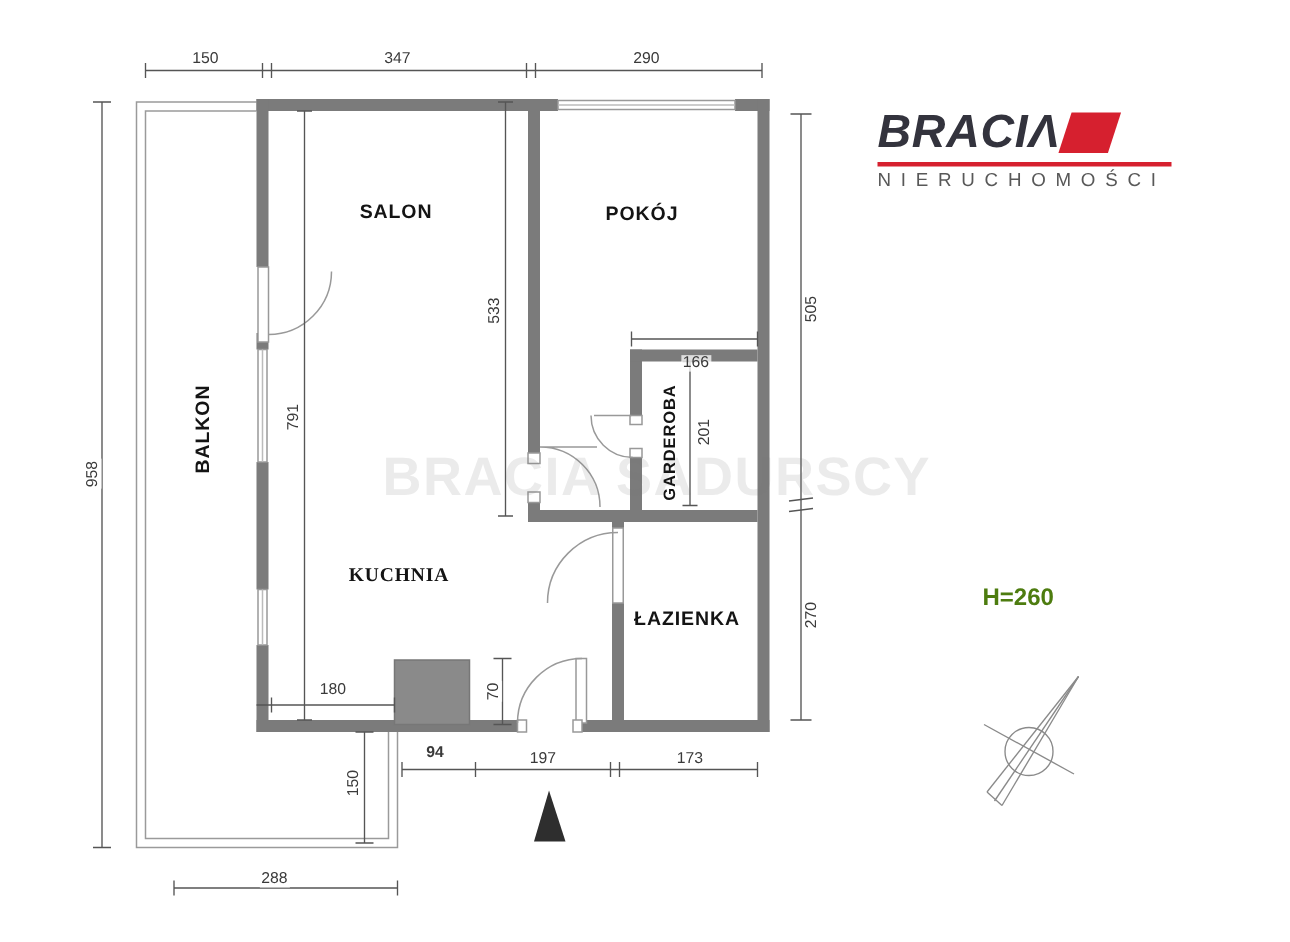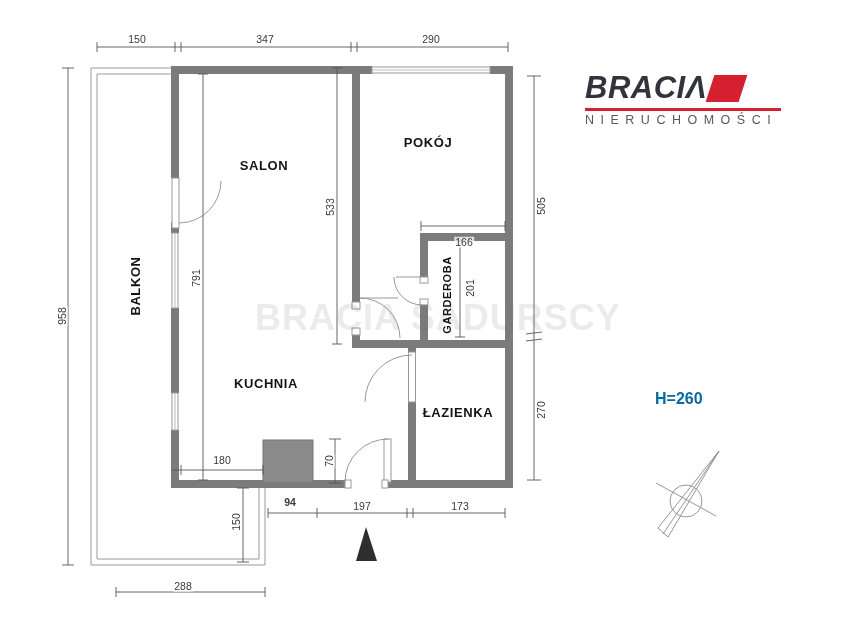--- a/index.html
+++ b/index.html
@@ -22,21 +22,21 @@
     position:absolute;left:255px;top:297px;font-size:36px;font-weight:bold;
     color:rgba(120,120,120,0.15);letter-spacing:1px;white-space:nowrap;z-index:3;
   }
   #logo{position:absolute;left:585px;top:72px;width:210px;z-index:4;}
   .logo-row1{display:flex;align-items:center;font-style:italic;}
   .logo-word{font-weight:bold;font-size:31px;line-height:1.0;color:#33333d;letter-spacing:.5px;}
   .logo-flag{width:33px;height:27px;background:#d6202f;transform:skewX(-18deg);margin-left:3px;margin-top:2px;}
   .logo-rule{height:3px;background:#d6202f;width:196px;margin-top:5px;}
   .logo-tagline{margin-top:2px;font-size:12.5px;color:#585858;letter-spacing:6.5px;white-space:nowrap;}
   #height-note{
-    position:absolute;left:655px;top:390px;font-weight:bold;font-size:16px;color:#0369a1;z-index:4;
+    position:absolute;left:655px;top:390px;font-weight:bold;font-size:16px;color:#4d7c0f;z-index:4;
   }
   #labels-layer{position:absolute;left:0;top:0;width:100%;height:100%;z-index:5;}
 </style>
 </head>
 <body>
 
 <div id="canvas">
 
   <svg id="plan-svg" width="860" height="628" viewBox="0 0 860 628">
 
@@ -154,24 +154,24 @@
       <span class="logo-word"><span>BRACI</span><span>Λ</span></span>
       <span class="logo-flag"></span>
     </div>
     <div class="logo-rule"></div>
     <div class="logo-tagline">NIERUCHOMOŚCI</div>
   </div>
 
   <div id="height-note">H=260</div>
 
   <div id="labels-layer">
-      <div class="room-label" style="left: 264px; top: 141px; margin-top: 24px;">SALON</div>
+      <div class="room-label" style="left: 264px; top: 141px;">SALON</div>
       <div class="room-label" style="left: 428px; top: 142px;">POKÓJ</div>
       <div class="room-label" style="left: 135px; top: 286px; transform: translate(-50%, -50%) rotate(-90deg);">BALKON</div>
-      <div class="room-label" style="left: 266px; top: 383px;">KUCHNIA</div>
+      <div class="room-label" style="left: 266px; top: 383px; font-family: Liberation Serif, serif;">KUCHNIA</div>
       <div class="room-label small" style="left: 447px; top: 295px; transform: translate(-50%, -50%) rotate(-90deg);">GARDEROBA</div>
       <div class="room-label" style="left: 458px; top: 412px;">ŁAZIENKA</div>
       <div class="dim-label" style="left: 137px; top: 39px;">150</div>
       <div class="dim-label" style="left: 265px; top: 39px;">347</div>
       <div class="dim-label" style="left: 431px; top: 39px;">290</div>
       <div class="dim-label" style="left: 62px; top: 316px; transform: translate(-50%, -50%) rotate(-90deg);">958</div>
       <div class="dim-label" style="left: 196px; top: 278px; transform: translate(-50%, -50%) rotate(-90deg);">791</div>
       <div class="dim-label" style="left: 330px; top: 207px; transform: translate(-50%, -50%) rotate(-90deg);">533</div>
       <div class="dim-label" style="left: 541px; top: 206px; transform: translate(-50%, -50%) rotate(-90deg);">505</div>
       <div class="dim-label" style="left: 541px; top: 410px; transform: translate(-50%, -50%) rotate(-90deg);">270</div>

